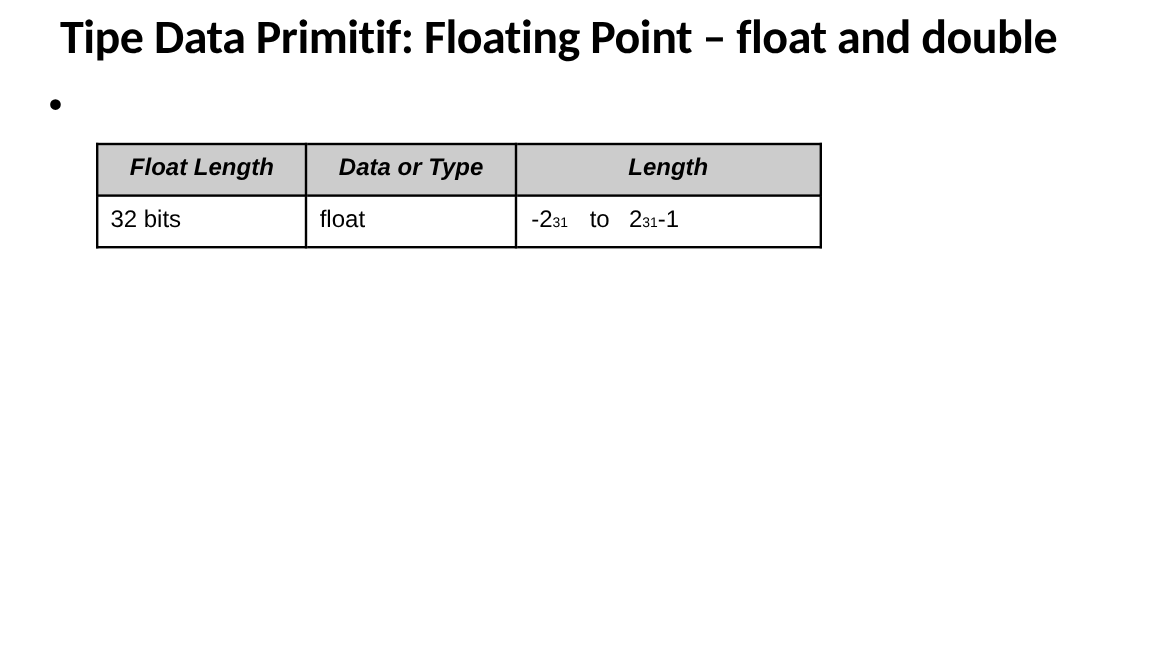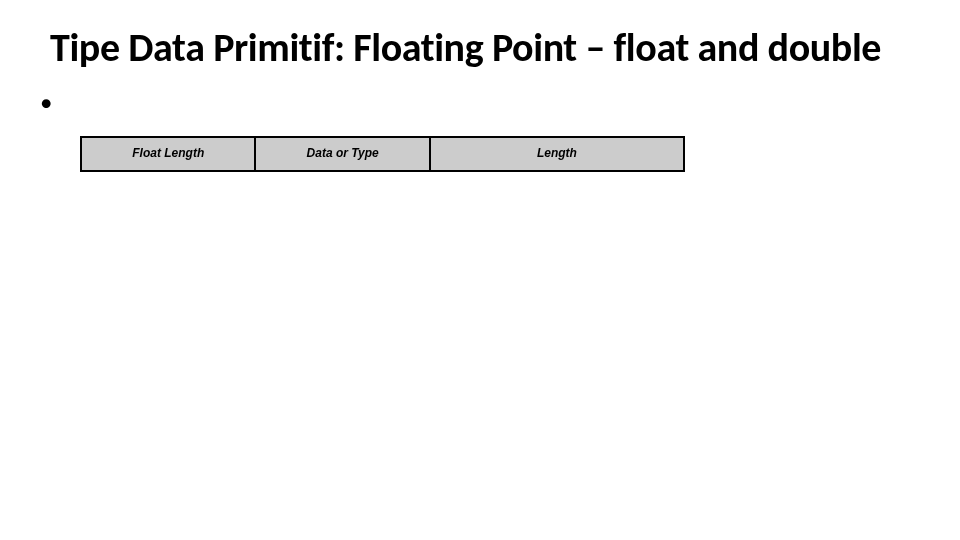--- a/index.html
+++ b/index.html
@@ -6,21 +6,21 @@
   html, body {
     margin: 0;
     padding: 0;
     width: 960px;
     height: 540px;
     background: #fff;
     font-family: "Segoe UI", "Calibri", Arial, sans-serif;
     color: #000;
   }
   .slide {
-    padding: 18px 40px 20px 40px;
+    padding: 1px 40px 20px 40px;
   }
   .title {
     font-size: 40px;
     font-weight: 700;
     line-height: 1.08;
     margin: 8px 10px 18px 10px;
     letter-spacing: -0.01em;
   }
   .bullet-row {
     display: flex;
@@ -39,21 +39,21 @@
     border-collapse: collapse;
     margin-left: 40px;
     width: 605px;
     font-family: Verdana, "Segoe UI", Arial, sans-serif;
   }
   table.data th,
   table.data td {
     border: 2px solid #000;
     padding: 8px 10px 10px 10px;
     text-align: left;
-    font-size: 12px;
+    font-size: 20px;
     vertical-align: middle;
   }
   table.data th {
     background: #ccc;
     font-style: italic;
     font-weight: 700;
     text-align: center;
   }
   table.data td {
     font-weight: 400;
@@ -89,16 +89,30 @@
 
   <table class="data">
     <thead>
       <tr>
         <th class="col-length">Float Length</th>
         <th class="col-name">Data or Type</th>
         <th class="col-range">Length</th>
       </tr>
     </thead>
     <tbody>
+      <tr>
+        <td>32 bits</td>
+        <td>float</td>
+        <td>
+          <span class="range-cell">
+            <span>-2</span>
+              <sup>31</sup>
+            <span class="to">to</span>
+            <span>2</span>
+              <sup>31</sup>
+              <span>-1</span>
+          </span>
+        </td>
+      </tr>
     </tbody>
   </table>
 
 </div>
 
 </body></html>

